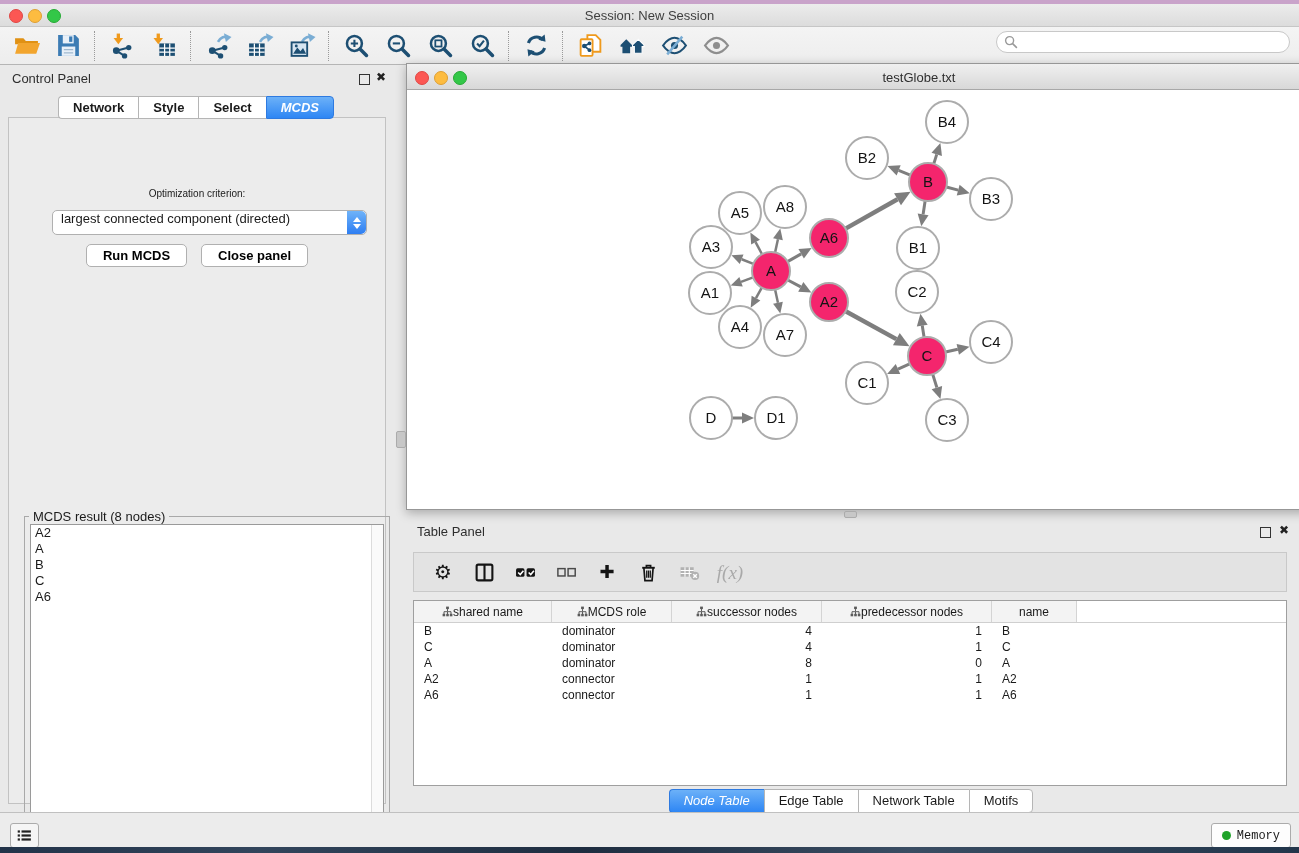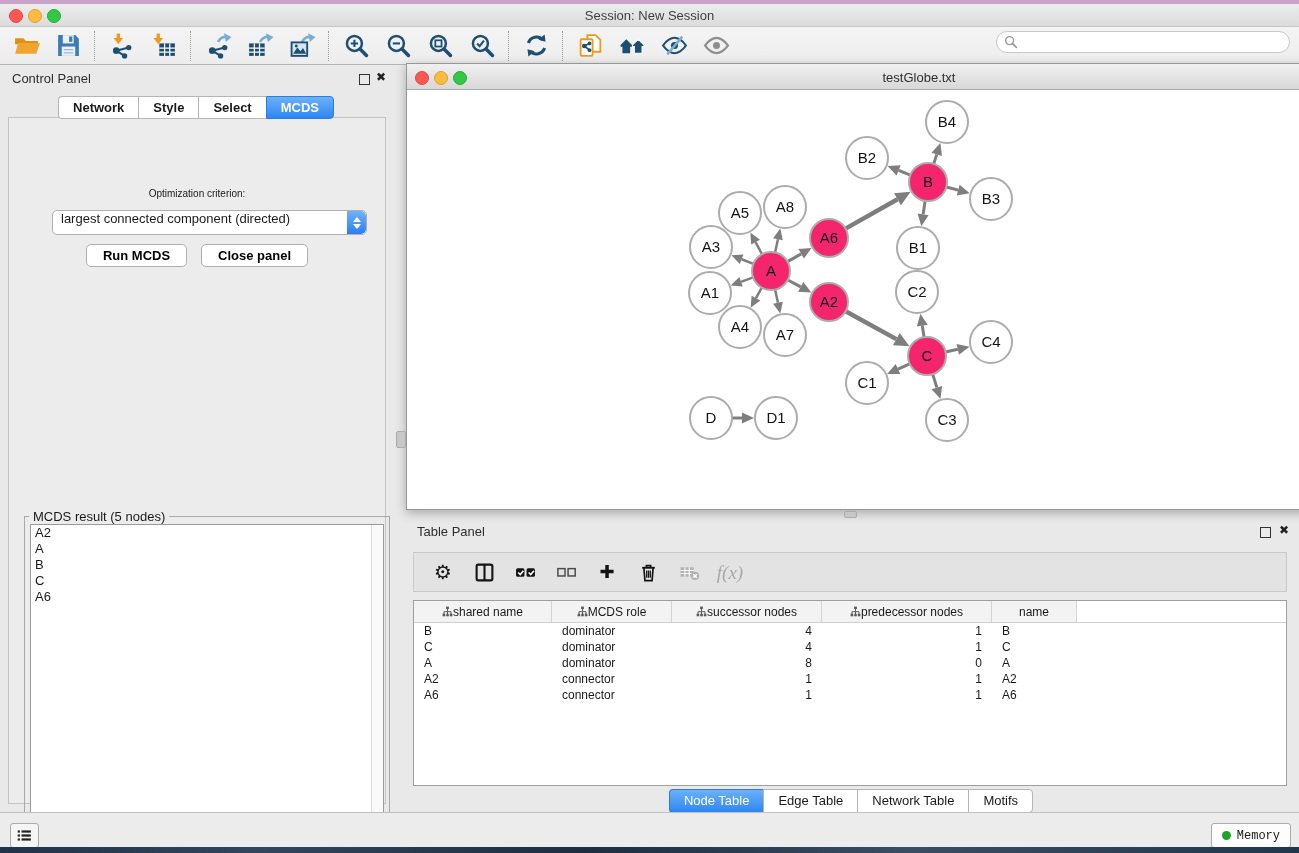--- a/index.html
+++ b/index.html
@@ -41,21 +41,21 @@
   .cpanel{position:absolute;left:0;top:65px;width:392px;height:745px;}
   .panel-head{position:absolute;left:12px;top:6px;font-size:13px;color:#2e2e2e;}
   .float-ic{position:absolute;top:9px;width:9px;height:9px;border:1.5px solid #333;}
   .close-ic{position:absolute;top:5px;font-size:12px;color:#222;font-weight:bold;}
   .cpanel .float-ic{left:359px;} .cpanel .close-ic{left:376px;}
   .cp-tabs{position:absolute;left:0;top:31px;width:392px;display:flex;justify-content:center;z-index:2;}
   .tabbtn{height:21px;line-height:21px;padding:0 14px;background:#fff;border:1px solid #b5b5b5;
     border-right:none;font-size:13px;font-weight:600;text-align:center;cursor:default;}
   .tabbtn:first-child{border-radius:4px 0 0 4px;}
   .tabbtn:last-child{border-right:1px solid #b5b5b5;border-radius:0 4px 4px 0;}
-  .tabbtn.sel{background:linear-gradient(#6cb1f8,#2e86f4);color:#fff;border-color:#2e7ae0;}
+  .tabbtn.sel{background:linear-gradient(#6cb1f8,#2e86f4);color:#fff;border-color:#2e7ae0;font-style:italic;}
   .cp-body{position:absolute;left:8px;top:52px;width:376px;height:685px;
     border:1px solid #c2c2c2;background:#ececec;}
   .opt-label{position:absolute;left:0;width:100%;top:70px;text-align:center;font-size:10px;}
   .dropdown{position:absolute;left:43px;top:92px;width:313px;height:23px;background:#fff;
     border:1px solid #b0b0b0;border-radius:5px;display:flex;align-items:flex-start;cursor:default;}
   .dropdown .dd-text{flex:1;font-size:13px;padding-left:8px;white-space:nowrap;overflow:hidden;}
   .dd-stepper{width:19px;height:23px;border-radius:0 5px 5px 0;
     background:linear-gradient(#6fb3f9,#2e7ef2);display:flex;flex-direction:column;
     align-items:center;justify-content:center;gap:2px;}
   .tri-up{width:0;height:0;border-left:4px solid transparent;border-right:4px solid transparent;border-bottom:5px solid #fff;}
@@ -348,21 +348,21 @@
         <span class="dd-stepper">
             <span class="tri-up"></span>
             <span class="tri-dn"></span>
           </span>
       </div>
       <div class="cp-btnrow">
         <button class="pushbtn">Run MCDS</button>
         <button class="pushbtn">Close panel</button>
       </div>
       <div class="fieldset">
-        <span class="legend">MCDS result (5 nodes)</span>
+        <span class="legend">MCDS result (8 nodes)</span>
         <div class="listbox" id="mcds-list">
           <div class="scrolltrack"></div>
         <div class="list-item">A2</div>
             <div class="list-item">A</div>
             <div class="list-item">B</div>
             <div class="list-item">C</div>
             <div class="list-item">A6</div>
           </div>
       </div>
     </div>

